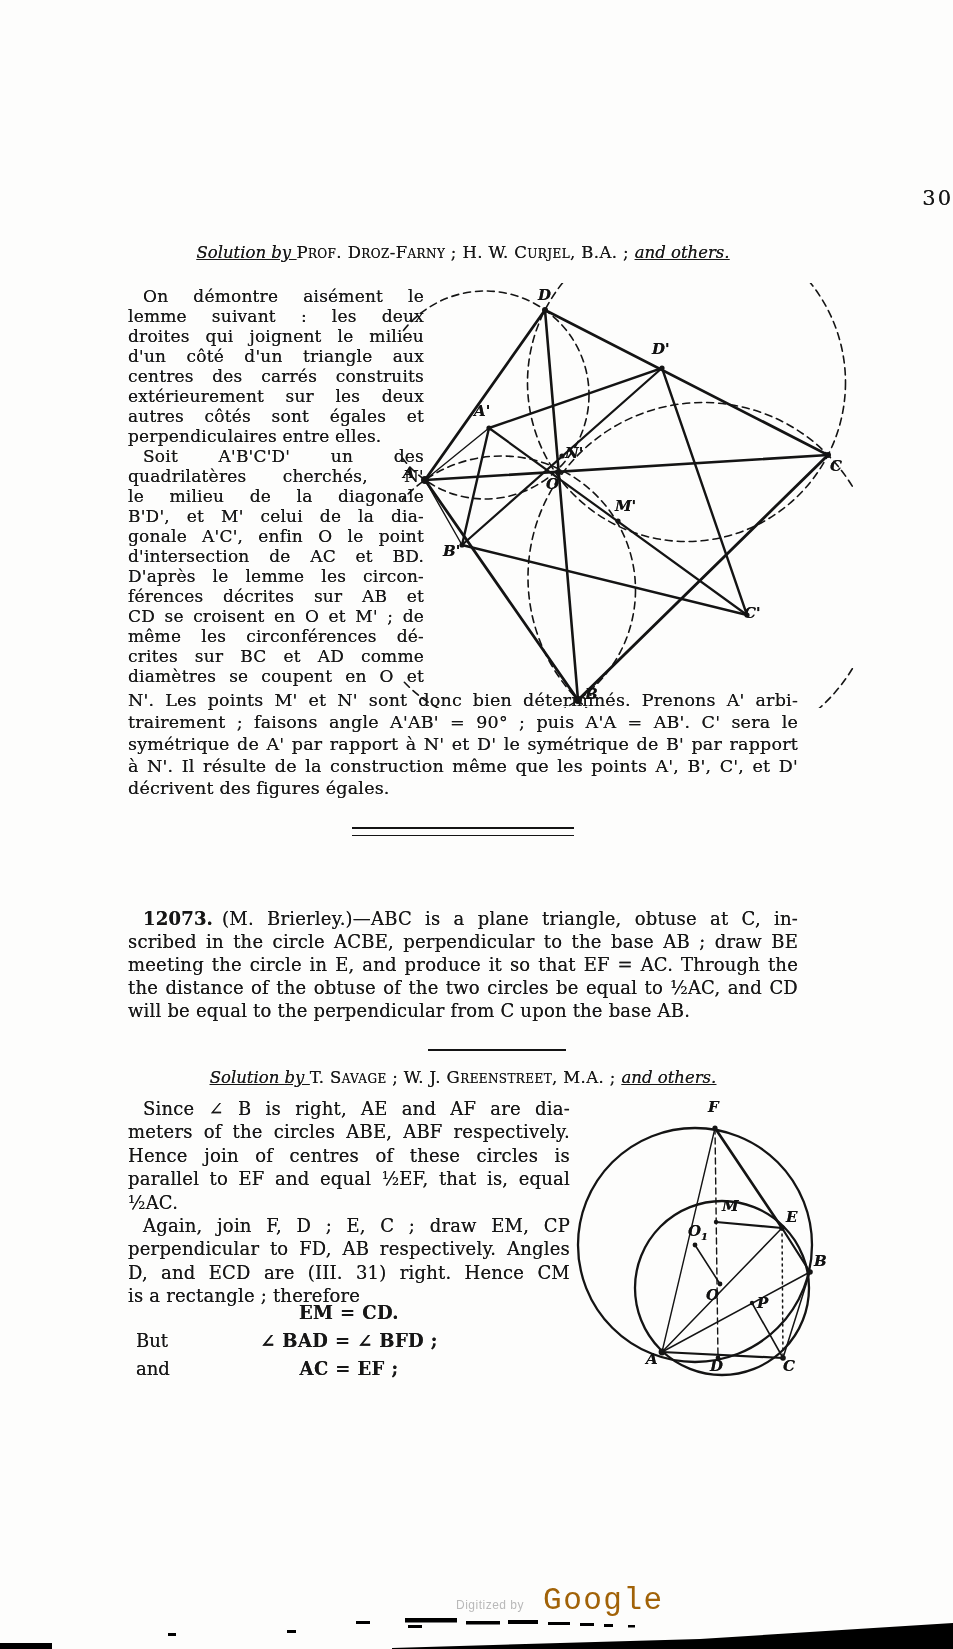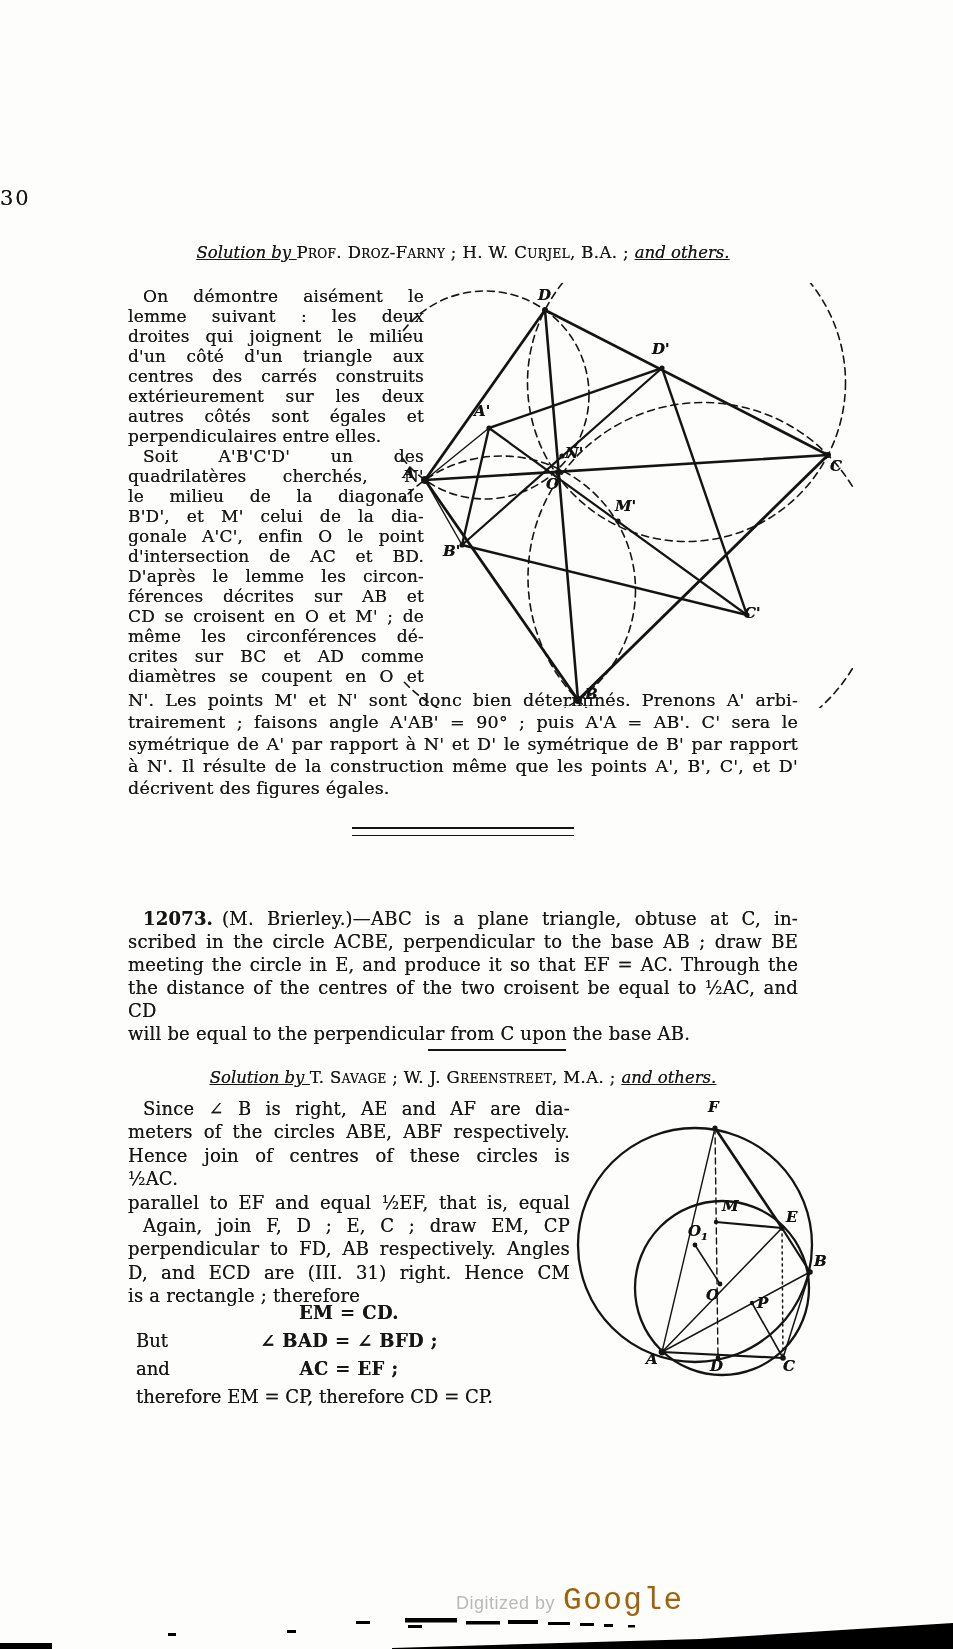--- a/index.html
+++ b/index.html
@@ -10,21 +10,21 @@
     margin:0 auto;
     overflow:hidden;
     font-family:"DejaVu Serif","Liberation Serif",serif;
     color:#161616;
     text-shadow:0 0 0.5px rgba(25,25,25,.8);
   }
   .abs{position:absolute;}
   .it{font-style:italic;text-decoration:underline;}
   .sc{font-variant:small-caps;letter-spacing:.4px;}
 
-  .page-number{left:0;top:186px;width:953px;text-align:left;font-size:21px;letter-spacing:2px;}
+  .page-number{left:0;top:186px;width:953px;text-align:right;font-size:21px;letter-spacing:2px;}
 
   .attr{left:128px;width:670px;text-align:center;font-size:16.5px;}
   .attr1{top:243px;}
   .attr2{top:1068px;}
 
   .col{left:128px;top:286px;width:296px;font-size:17px;line-height:20px;}
   .fullpar{left:128px;top:689px;width:670px;font-size:17.5px;line-height:22px;}
   .problem{left:128px;top:907px;width:670px;font-size:18px;line-height:23px;}
   .soltext{left:128px;top:1097px;width:442px;font-size:18px;line-height:23.4px;}
   .eqs{left:128px;top:1302px;width:442px;font-size:18px;}
@@ -40,21 +40,21 @@
   .eqrow{position:relative;height:28px;text-align:center;}
   .eqrow .eqside{position:absolute;left:8px;top:0;font-weight:normal;}
   .eqrow .eqmain{font-weight:bold;letter-spacing:.4px;}
   .eqfinal{text-align:left;padding-left:8px;height:28px;}
 
   .fig{pointer-events:none;}
   .figlabel{position:absolute;font-weight:bold;font-style:italic;font-size:15px;color:#111;line-height:1;}
   .figlabel .subn{font-size:10px;vertical-align:-4px;}
 
   .watermark{left:456px;top:1583px;display:flex;align-items:baseline;text-shadow:none;}
-  .wm-small{font-family:"Liberation Sans","DejaVu Sans",sans-serif;font-size:18px;color:#b9b9b9;letter-spacing:.5px;margin-right:8px;}
+  .wm-small{font-family:"Liberation Sans","DejaVu Sans",sans-serif;font-size:12px;color:#b9b9b9;letter-spacing:.5px;margin-right:19px;}
   .wm-logo{font-family:Liberation Mono, monospace;font-size:31px;color:#a16207;letter-spacing:1.5px;}
 </style>
 </head>
 <body>
 
 <div class="page">
 
   <div class="abs page-number">30</div>
 
   <div class="abs attr attr1"><span class="it">Solution by </span><span class="sc">Prof. Droz-Farny ; H. W. Curjel, B.A. ; </span><span class="it">and others.</span></div>
@@ -138,45 +138,44 @@
     <div class="line">à N'. Il résulte de la construction même que les points A', B', C', et D'</div>
     <div class="line end">décrivent des figures égales.</div>
   </div>
 
   <div class="abs divider1"></div>
 
   <div class="abs problem">
     <div class="line indent"><span class="probnum">12073.</span><span>(M. Brierley.)—ABC is a plane triangle, obtuse at C, in-</span></div>
     <div class="line">scribed in the circle ACBE, perpendicular to the base AB ; draw BE</div>
     <div class="line">meeting the circle in E, and produce it so that EF = AC. Through the</div>
-    <div class="line">the distance of the centres of the two croisent be equal to ½AC, and CD</div>
+    <div class="line">the distance of the obtuse of the two circles be equal to ½AC, and CD</div>
     <div class="line end">will be equal to the perpendicular from C upon the base AB.</div>
   </div>
 
   <div class="abs divider2"></div>
 
   <div class="abs attr attr2"><span class="it">Solution by </span><span class="sc">T. Savage ; W. J. Greenstreet, M.A. ; </span><span class="it">and others.</span></div>
 
   <div class="abs soltext">
     <div class="line indent">Since ∠ B is right, AE and AF are dia-</div>
     <div class="line">meters of the circles ABE, ABF respectively.</div>
     <div class="line">Hence join of centres of these circles is</div>
+    <div class="line">parallel to EF and equal ½EF, that is, equal</div>
     <div class="line end">½AC.</div>
-    <div class="line">parallel to EF and equal ½EF, that is, equal</div>
     <div class="line indent">Again, join F, D ; E, C ; draw EM, CP</div>
     <div class="line">perpendicular to FD, AB respectively. Angles</div>
     <div class="line">D, and ECD are (III. 31) right. Hence CM</div>
     <div class="line end">is a rectangle ; therefore</div>
   </div>
 
   <div class="abs eqs">
     <div class="eqrow"><span class="eqmain">EM = CD.</span></div>
     <div class="eqrow"><span class="eqside">But</span><span class="eqmain">∠ BAD = ∠ BFD ;</span></div>
     <div class="eqrow"><span class="eqside">and</span><span class="eqmain">AC = EF ;</span></div>
-    <div class="eqfinal">therefore EM = CP, therefore CD = CP.</div>
   </div>
 
   <div class="abs fig" style="left:558px;top:1093px;width:312px;height:312px;">
     <svg width="312" height="312" viewBox="558 1093 312 312">
       <g stroke="#141414" fill="none" stroke-linecap="round">
         <circle cx="695" cy="1245" r="117" stroke-width="2.3"></circle>
         <circle cx="722" cy="1288" r="87" stroke-width="2.3"></circle>
 
         <path d="M715,1128 L782,1228" stroke-width="2.7"></path>
         <path d="M782,1228 L810,1272" stroke-width="2.2"></path>

